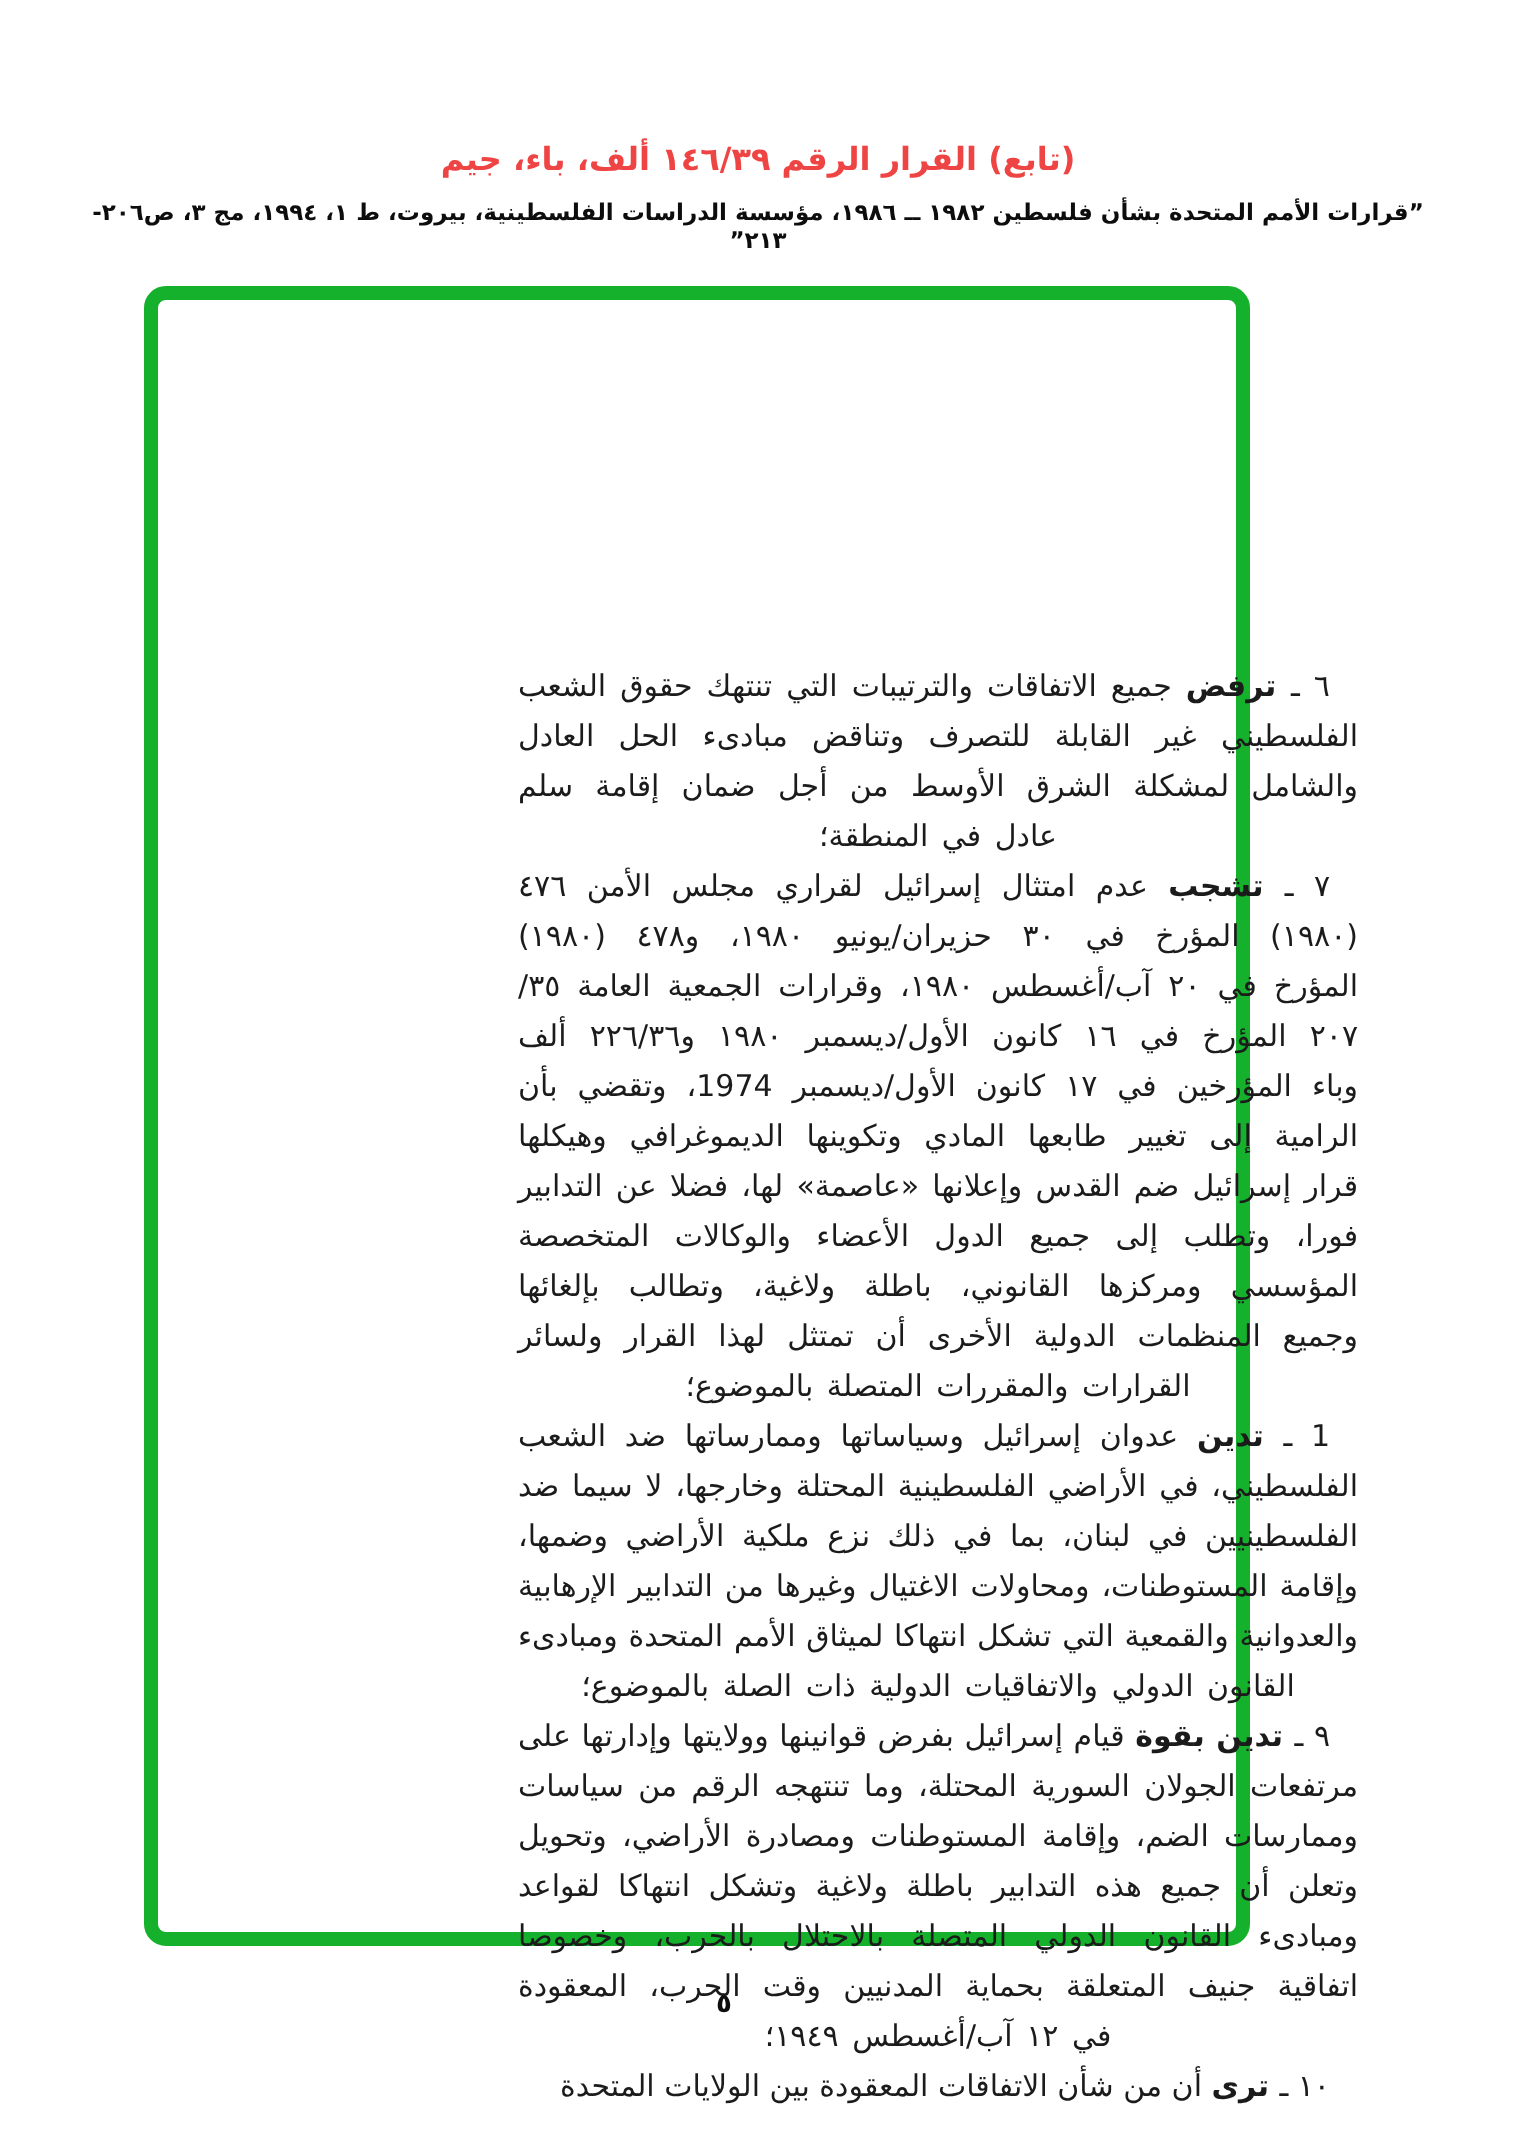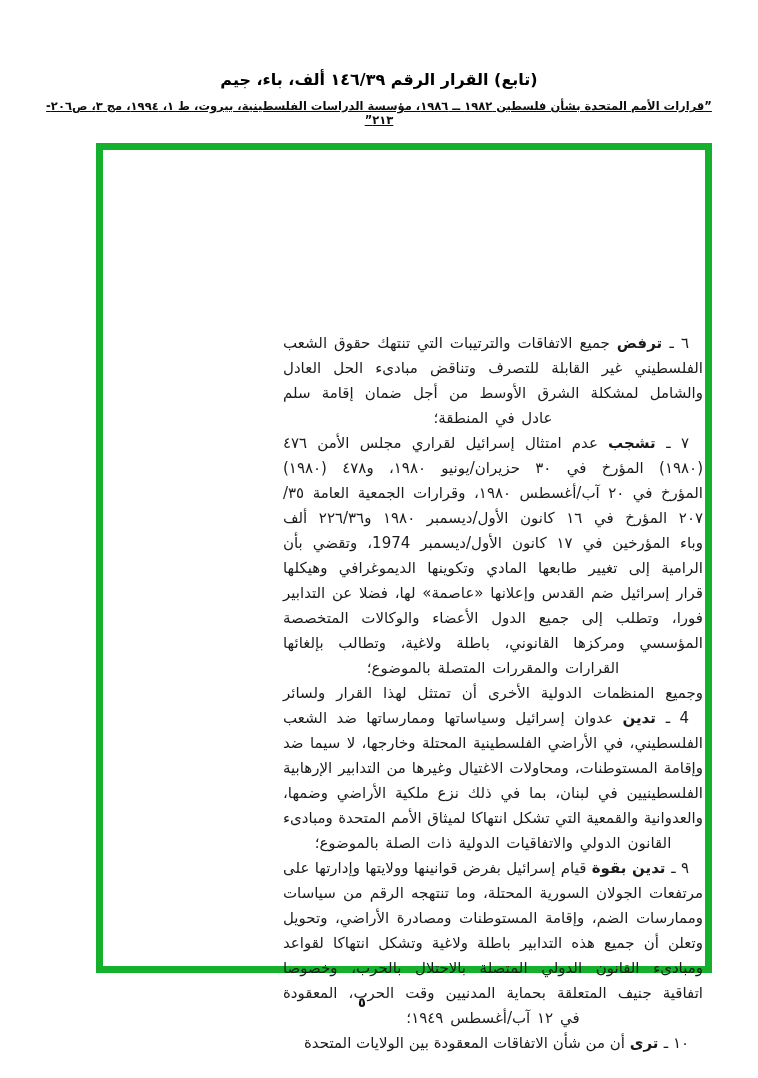--- a/index.html
+++ b/index.html
@@ -3,32 +3,31 @@
 <meta charset="utf-8">
 <style>
   html,body{margin:0;padding:0;}
   body{
     width:758px;height:1078px;position:relative;background:#ffffff;
     font-family:"DejaVu Sans",sans-serif;color:#161616;overflow:hidden;
   }
   .hdr-title{
     position:absolute;top:70px;left:0;width:758px;
     text-align:center;direction:rtl;
-    font-size:16px;font-weight:700;color:#000000;
+    font-size:16px;font-weight:700;color:#ef4444;
   }
   .hdr-source{
     position:absolute;top:99px;left:40px;width:678px;
     text-align:center;direction:rtl;
-    font-size:11.5px;font-weight:700;color:#0d0d0d;text-decoration:underline;
+    font-size:11.5px;font-weight:700;color:#0d0d0d;
   }
   .green-box{
-    position:absolute;left:72px;top:143px;width:616px;height:830px;
-    box-sizing:border-box;border:7px solid #15b12c;border-radius:0;
+    position:absolute;left:72px;top:143px;width:553px;height:830px;
+    box-sizing:border-box;border:7px solid #15b12c;border-radius:11px;
     background:transparent;
-    margin-left:24px;
   }
   .text-block{
     position:absolute;left:180px;top:181px;width:420px;
     direction:rtl;font-size:15px;line-height:25px;color:#1b1b1b;
   }
   .para{margin:0;}
   .line{
     text-align:justify;text-align-last:justify;
     -moz-text-align-last:justify;
   }
@@ -61,28 +60,28 @@
       <div class="para">
         <div class="line first"><span class="marker">٧ ـ</span><span class="lead"> تشجب</span><span> عدم امتثال إسرائيل لقراري مجلس الأمن ٤٧٦</span></div>
         <div class="line">(١٩٨٠) المؤرخ في ٣٠ حزيران/يونيو ١٩٨٠، و٤٧٨ (١٩٨٠)</div>
         <div class="line">المؤرخ في ٢٠ آب/أغسطس ١٩٨٠، وقرارات الجمعية العامة ٣٥/</div>
         <div class="line">٢٠٧ المؤرخ في ١٦ كانون الأول/ديسمبر ١٩٨٠ و٢٢٦/٣٦ ألف</div>
         <div class="line">وباء المؤرخين في ١٧ كانون الأول/ديسمبر 1974، وتقضي بأن</div>
         <div class="line">الرامية إلى تغيير طابعها المادي وتكوينها الديموغرافي وهيكلها</div>
         <div class="line">قرار إسرائيل ضم القدس وإعلانها «عاصمة» لها، فضلا عن التدابير</div>
         <div class="line">فورا، وتطلب إلى جميع الدول الأعضاء والوكالات المتخصصة</div>
         <div class="line">المؤسسي ومركزها القانوني، باطلة ولاغية، وتطالب بإلغائها</div>
+        <div class="line">وجميع المنظمات الدولية الأخرى أن تمتثل لهذا القرار ولسائر</div>
         <div class="line last">القرارات والمقررات المتصلة بالموضوع؛</div>
-        <div class="line">وجميع المنظمات الدولية الأخرى أن تمتثل لهذا القرار ولسائر</div>
       </div>
       <div class="para">
-        <div class="line first"><span class="marker">4 ـ</span><span class="lead"> تدين</span><span> عدوان إسرائيل وسياساتها وممارساتها ضد الشعب</span></div>
+        <div class="line first"><span class="marker">1 ـ</span><span class="lead"> تدين</span><span> عدوان إسرائيل وسياساتها وممارساتها ضد الشعب</span></div>
         <div class="line">الفلسطيني، في الأراضي الفلسطينية المحتلة وخارجها، لا سيما ضد</div>
+        <div class="line">الفلسطينيين في لبنان، بما في ذلك نزع ملكية الأراضي وضمها،</div>
         <div class="line">وإقامة المستوطنات، ومحاولات الاغتيال وغيرها من التدابير الإرهابية</div>
-        <div class="line">الفلسطينيين في لبنان، بما في ذلك نزع ملكية الأراضي وضمها،</div>
         <div class="line">والعدوانية والقمعية التي تشكل انتهاكا لميثاق الأمم المتحدة ومبادىء</div>
         <div class="line last">القانون الدولي والاتفاقيات الدولية ذات الصلة بالموضوع؛</div>
       </div>
       <div class="para">
         <div class="line first"><span class="marker">٩ ـ</span><span class="lead"> تدين بقوة</span><span> قيام إسرائيل بفرض قوانينها وولايتها وإدارتها على</span></div>
         <div class="line">مرتفعات الجولان السورية المحتلة، وما تنتهجه الرقم من سياسات</div>
         <div class="line">وممارسات الضم، وإقامة المستوطنات ومصادرة الأراضي، وتحويل</div>
         <div class="line">وتعلن أن جميع هذه التدابير باطلة ولاغية وتشكل انتهاكا لقواعد</div>
         <div class="line">ومبادىء القانون الدولي المتصلة بالاحتلال بالحرب، وخصوصا</div>
         <div class="line">اتفاقية جنيف المتعلقة بحماية المدنيين وقت الحرب، المعقودة</div>

